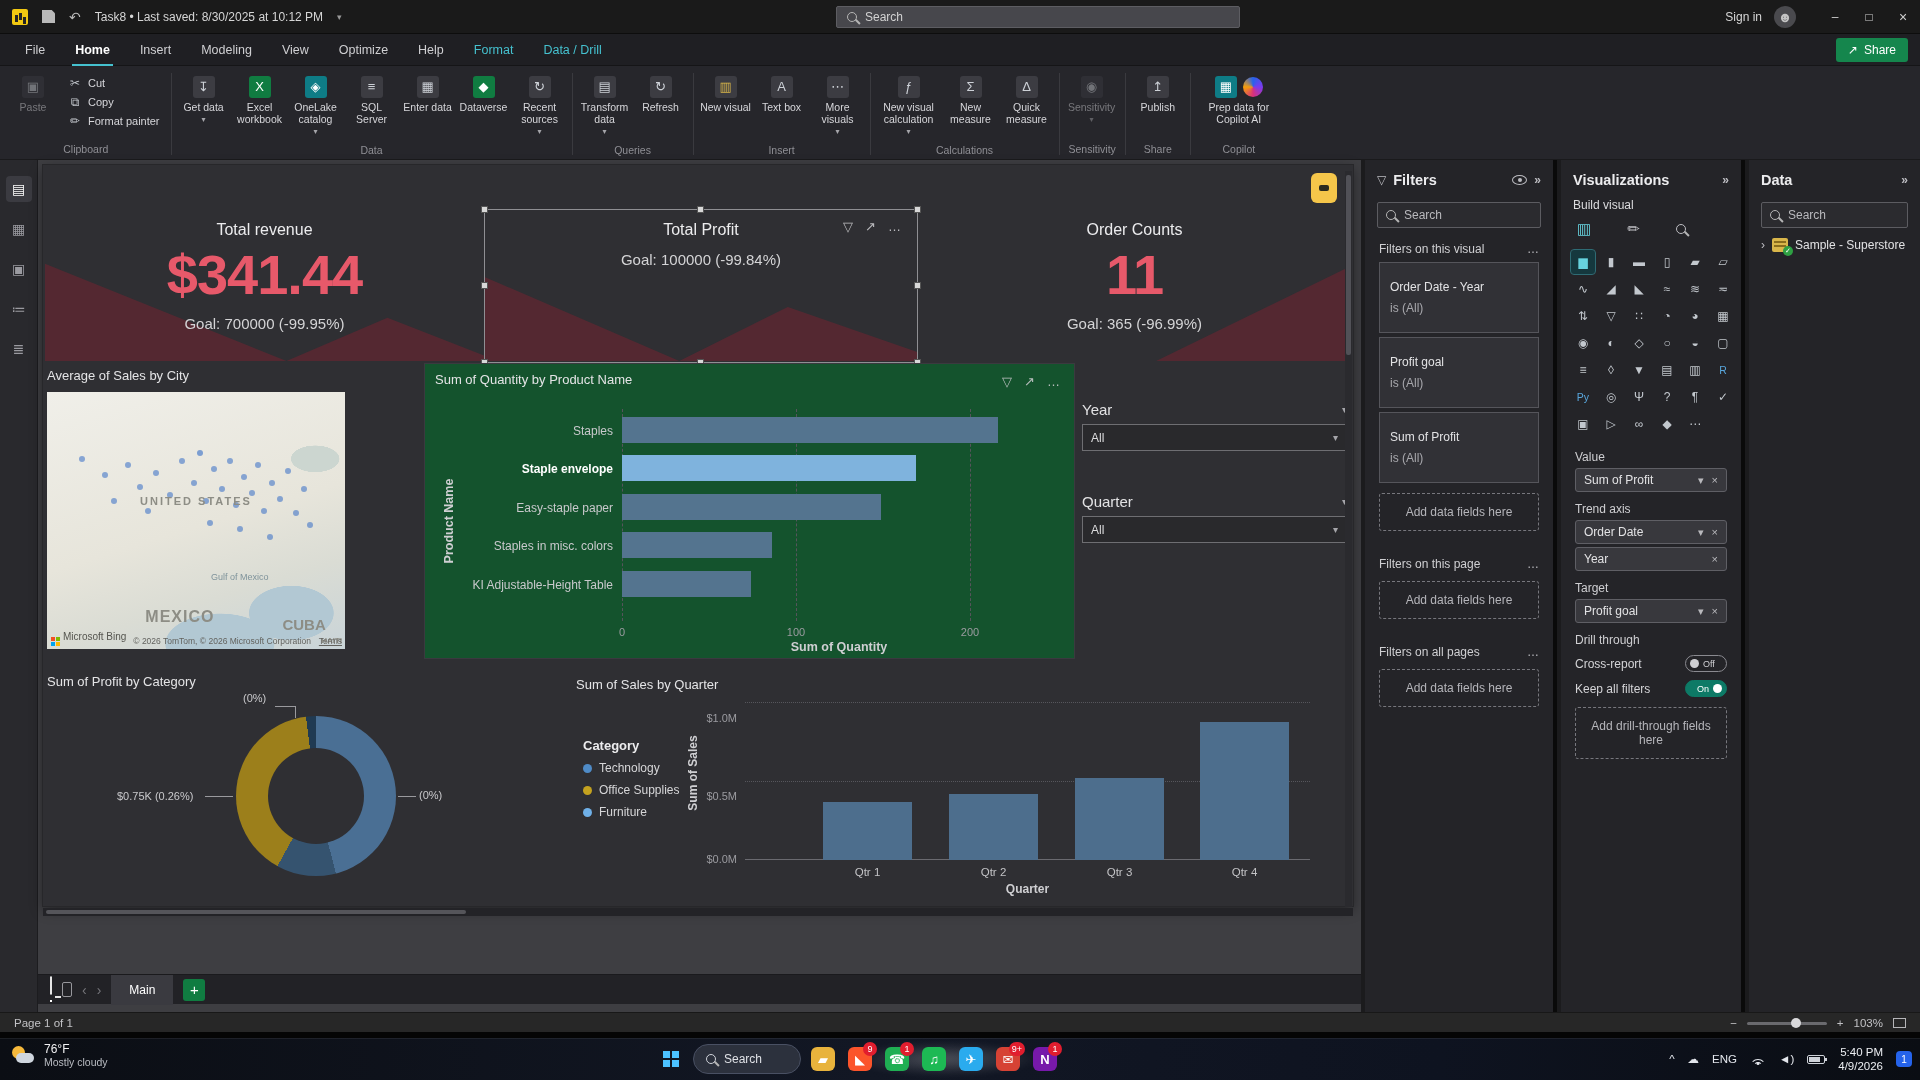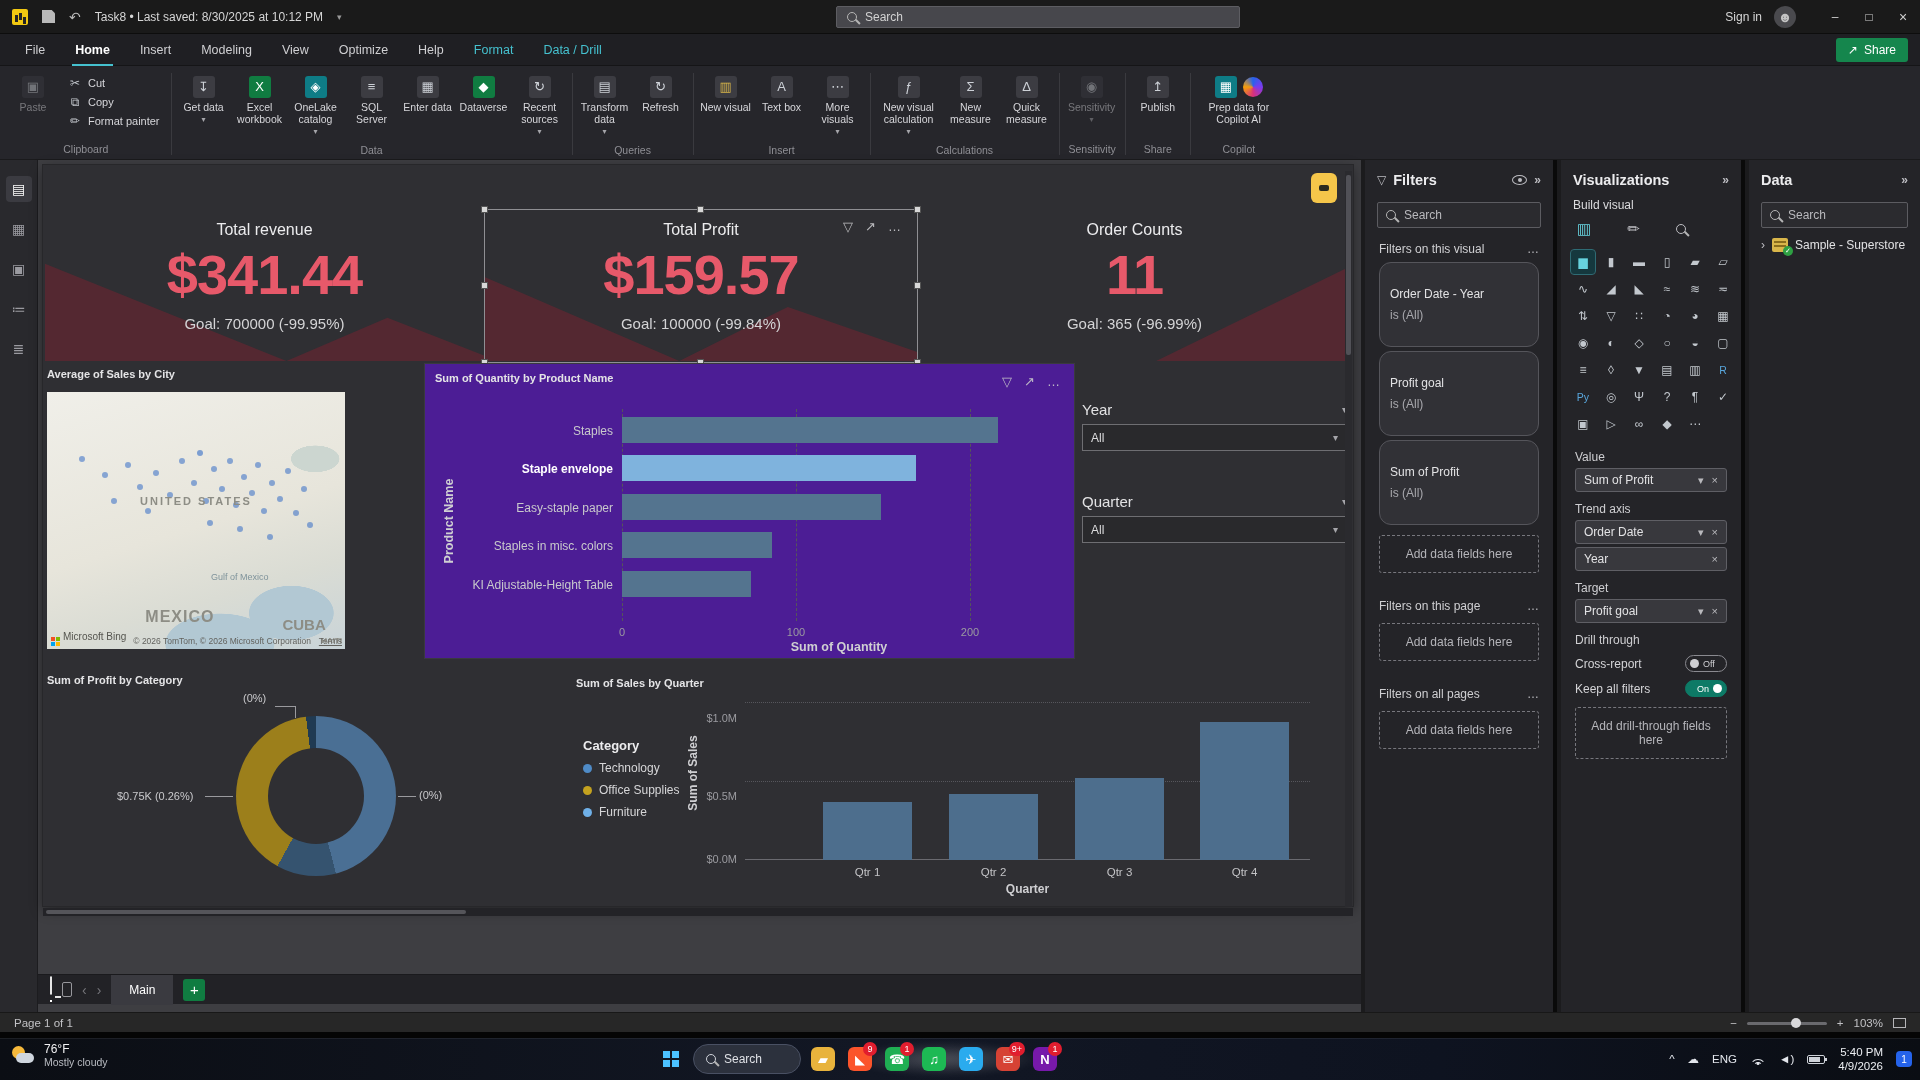--- a/index.html
+++ b/index.html
@@ -56,21 +56,21 @@
   .rail{position:absolute;left:0;top:160px;width:38px;height:852px;background:#29292d;border-right:1px solid #1c1c1f;display:flex;flex-direction:column;align-items:center;gap:14px;padding-top:16px}
   .rail-ic{width:26px;height:26px;border-radius:4px;display:flex;align-items:center;justify-content:center;font-size:14px;color:#9a9aa0}
   .rail-ic.active{color:#fff;background:#3b3b41}
 
   
   .canvas{position:absolute;left:38px;top:160px;width:1323px;height:852px;background:#3e3e42}
   .page{position:absolute;left:5px;top:5px;width:1310px;height:741px;background:#2f2f33;box-shadow:0 0 0 1px #27272a,0 4px 12px rgba(0,0,0,.45)}
   .page-title{position:absolute;left:0;top:8px;width:100%;text-align:center;font-size:28px;color:#f2f2f2}
   .copilot-btn{position:absolute;right:16px;top:8px;width:26px;height:30px;border-radius:6px;background:#f5c64a;display:flex;align-items:center;justify-content:center}
   .copilot-btn::after{content:"";width:10px;height:6px;background:#2b2b1f;border-radius:2px}
-  .vtitle{font-size:11px;font-weight:700;color:#e4e4e6}
+  .vtitle{font-size:13px;font-weight:400;color:#e4e4e6}
 
   
   .kpi{position:absolute;top:46px;height:150px;display:flex;flex-direction:column;align-items:center;justify-content:flex-start;overflow:hidden}
   .kpi .trend{position:absolute;left:0;bottom:0;width:100%;height:72%;background:#7a2230;opacity:.5}
   .kpi .t1{clip-path:polygon(0 10%,55% 100%,78% 60%,100% 95%,100% 100%,0 100%)}
   .kpi .t2{clip-path:polygon(0 22%,45% 100%,70% 50%,100% 92%,100% 100%,0 100%)}
   .kpi .t3{clip-path:polygon(55% 100%,100% 12%,100% 100%)}
   .kpi-title{margin-top:10px;font-size:16px;color:#ececee;z-index:2}
   .kpi-value{margin-top:8px;font-size:56px;font-weight:700;color:#e7596a;letter-spacing:-1px;line-height:1;z-index:2}
   .kpi-goal{margin-top:12px;font-size:15px;color:#d4d4d6;z-index:2}
@@ -93,21 +93,21 @@
     6px 48px 0 rgba(33,96,196,.5),14px 16px 0 rgba(33,96,196,.5),22px 36px 0 rgba(33,96,196,.5),30px 8px 0 rgba(33,96,196,.5),
     36px 52px 0 rgba(33,96,196,.5),44px 24px 0 rgba(33,96,196,.5),52px 40px 0 rgba(33,96,196,.5),58px 12px 0 rgba(33,96,196,.5),
     64px 58px 0 rgba(33,96,196,.5),72px 30px 0 rgba(33,96,196,.5),80px 46px 0 rgba(33,96,196,.5),88px 18px 0 rgba(33,96,196,.5),
     96px 60px 0 rgba(33,96,196,.5),104px 36px 0 rgba(33,96,196,.5),-86px 48px 0 rgba(33,96,196,.5),-52px 58px 0 rgba(33,96,196,.5),
     40px 76px 0 rgba(33,96,196,.5),10px 70px 0 rgba(33,96,196,.5),70px 84px 0 rgba(33,96,196,.5),110px 72px 0 rgba(33,96,196,.5)}
   .ms-logo{display:inline-grid;grid-template-columns:4px 4px;grid-template-rows:4px 4px;gap:1px;margin-right:3px;vertical-align:-1px}
   .ms-logo i{display:block}
   .attr-line{position:absolute;font-size:8.5px;color:#63635f}
 
   
-  .bar-visual{position:absolute;left:382px;top:199px;width:649px;height:294px;background:#4c1d95;outline:1px solid #3a3a3f}
+  .bar-visual{position:absolute;left:382px;top:199px;width:649px;height:294px;background:#14532d;outline:1px solid #3a3a3f}
   .bv-title{position:absolute;left:10px;top:8px}
   .yaxis-label{position:absolute;left:-36px;top:150px;width:120px;text-align:center;transform:rotate(-90deg);font-size:12.5px;font-weight:600;color:#cfcfd2}
   .hrow-label{position:absolute;left:30px;width:158px;text-align:right;font-size:12px;color:#c9c9cc}
   .hrow-label.hl{color:#fff;font-weight:700}
   .hplot{position:absolute;left:197px;top:45px;width:440px;height:212px}
   .vgrid{position:absolute;top:0;bottom:0;border-left:1px dashed #55555b}
   .hbar{position:absolute;height:26px;background:#54748f}
   .hbar.hl{background:#7fb3dd}
   .xtick{position:absolute;top:262px;width:40px;text-align:center;font-size:11px;color:#9b9ba0}
   .xaxis-title{position:absolute;left:294px;top:276px;width:240px;text-align:center;font-size:12.5px;font-weight:600;color:#cfcfd2}
@@ -157,21 +157,21 @@
 
   
   .pane{position:absolute;top:160px;height:852px;background:#242428;color:#d8d8da}
   .pane-head{display:flex;align-items:center;gap:7px;padding:12px 12px 8px;font-size:14.5px;font-weight:600;color:#ececee}
   .pane-head .spacer{flex:1}
   .pane-ic{font-size:12px;color:#bdbdc2}
   .eye{width:15px;height:10px;border:1.5px solid #bdbdc2;border-radius:50%;position:relative}
   .eye::after{content:"";position:absolute;left:4.2px;top:1.8px;width:4px;height:4px;border-radius:50%;background:#bdbdc2}
   .pane-search{margin:6px 12px;height:26px;border:1px solid #5c5c61;background:#2b2b2f;border-radius:2px;display:flex;align-items:center;gap:8px;padding:0 8px;font-size:12px;color:#b9b9bd}
   .sect-label{display:flex;align-items:center;justify-content:space-between;margin:14px 14px 6px;font-size:12px;color:#cfcfd2}
-  .fcard{margin:4px 14px;background:#313136;border:1px solid #55555b;border-radius:12px;padding:24px 10px}
+  .fcard{margin:4px 14px;background:#313136;border:1px solid #55555b;border-radius:0;padding:17px 10px}
   .fcard .fname{font-size:12px;color:#e2e2e4;margin-bottom:7px}
   .fcard .fcond{font-size:12px;color:#a8a8ad}
   .dashed{margin:10px 14px;border:1px dashed #77777d;border-radius:3px;padding:11px 6px;text-align:center;font-size:12px;color:#b5b5ba}
 
   .viz-sub{margin:2px 12px 4px;font-size:12px;color:#dcdcde}
   .mode-row{display:flex;gap:36px;padding:4px 16px 8px;font-size:15px;color:#bdbdc2}
   .mode-ic.sel{color:#67d3df}
   .vgridbox{display:grid;grid-template-columns:repeat(6,26px);gap:3px 2px;padding:4px 10px}
   .vtype{width:24px;height:24px;display:flex;align-items:center;justify-content:center;font-size:12px;color:#c3c8ce;border-radius:3px}
   .vtype.sel{background:#15383e;outline:1px solid #2e6b74;color:#67d3df}
@@ -437,21 +437,20 @@
 
       <div class="kpi" style="left:2px;width:439px">
         <div class="trend t1"></div>
         <div class="kpi-title">Total revenue</div>
         <div class="kpi-value">$341.44</div>
         <div class="kpi-goal">Goal: 700000 (-99.95%)</div>
       </div>
       <div class="kpi" style="left:441px;width:434px">
         <div class="trend t2"></div>
         <div class="kpi-title">Total Profit</div>
-        <div class="kpi-value">$159.57</div>
         <div class="kpi-goal">Goal: 100000 (-99.84%)</div>
       </div>
       <div class="kpi" style="left:875px;width:433px">
         <div class="trend t3"></div>
         <div class="kpi-title">Order Counts</div>
         <div class="kpi-value">11</div>
         <div class="kpi-goal">Goal: 365 (-96.99%)</div>
       </div>
 
       <div class="sel-border">

